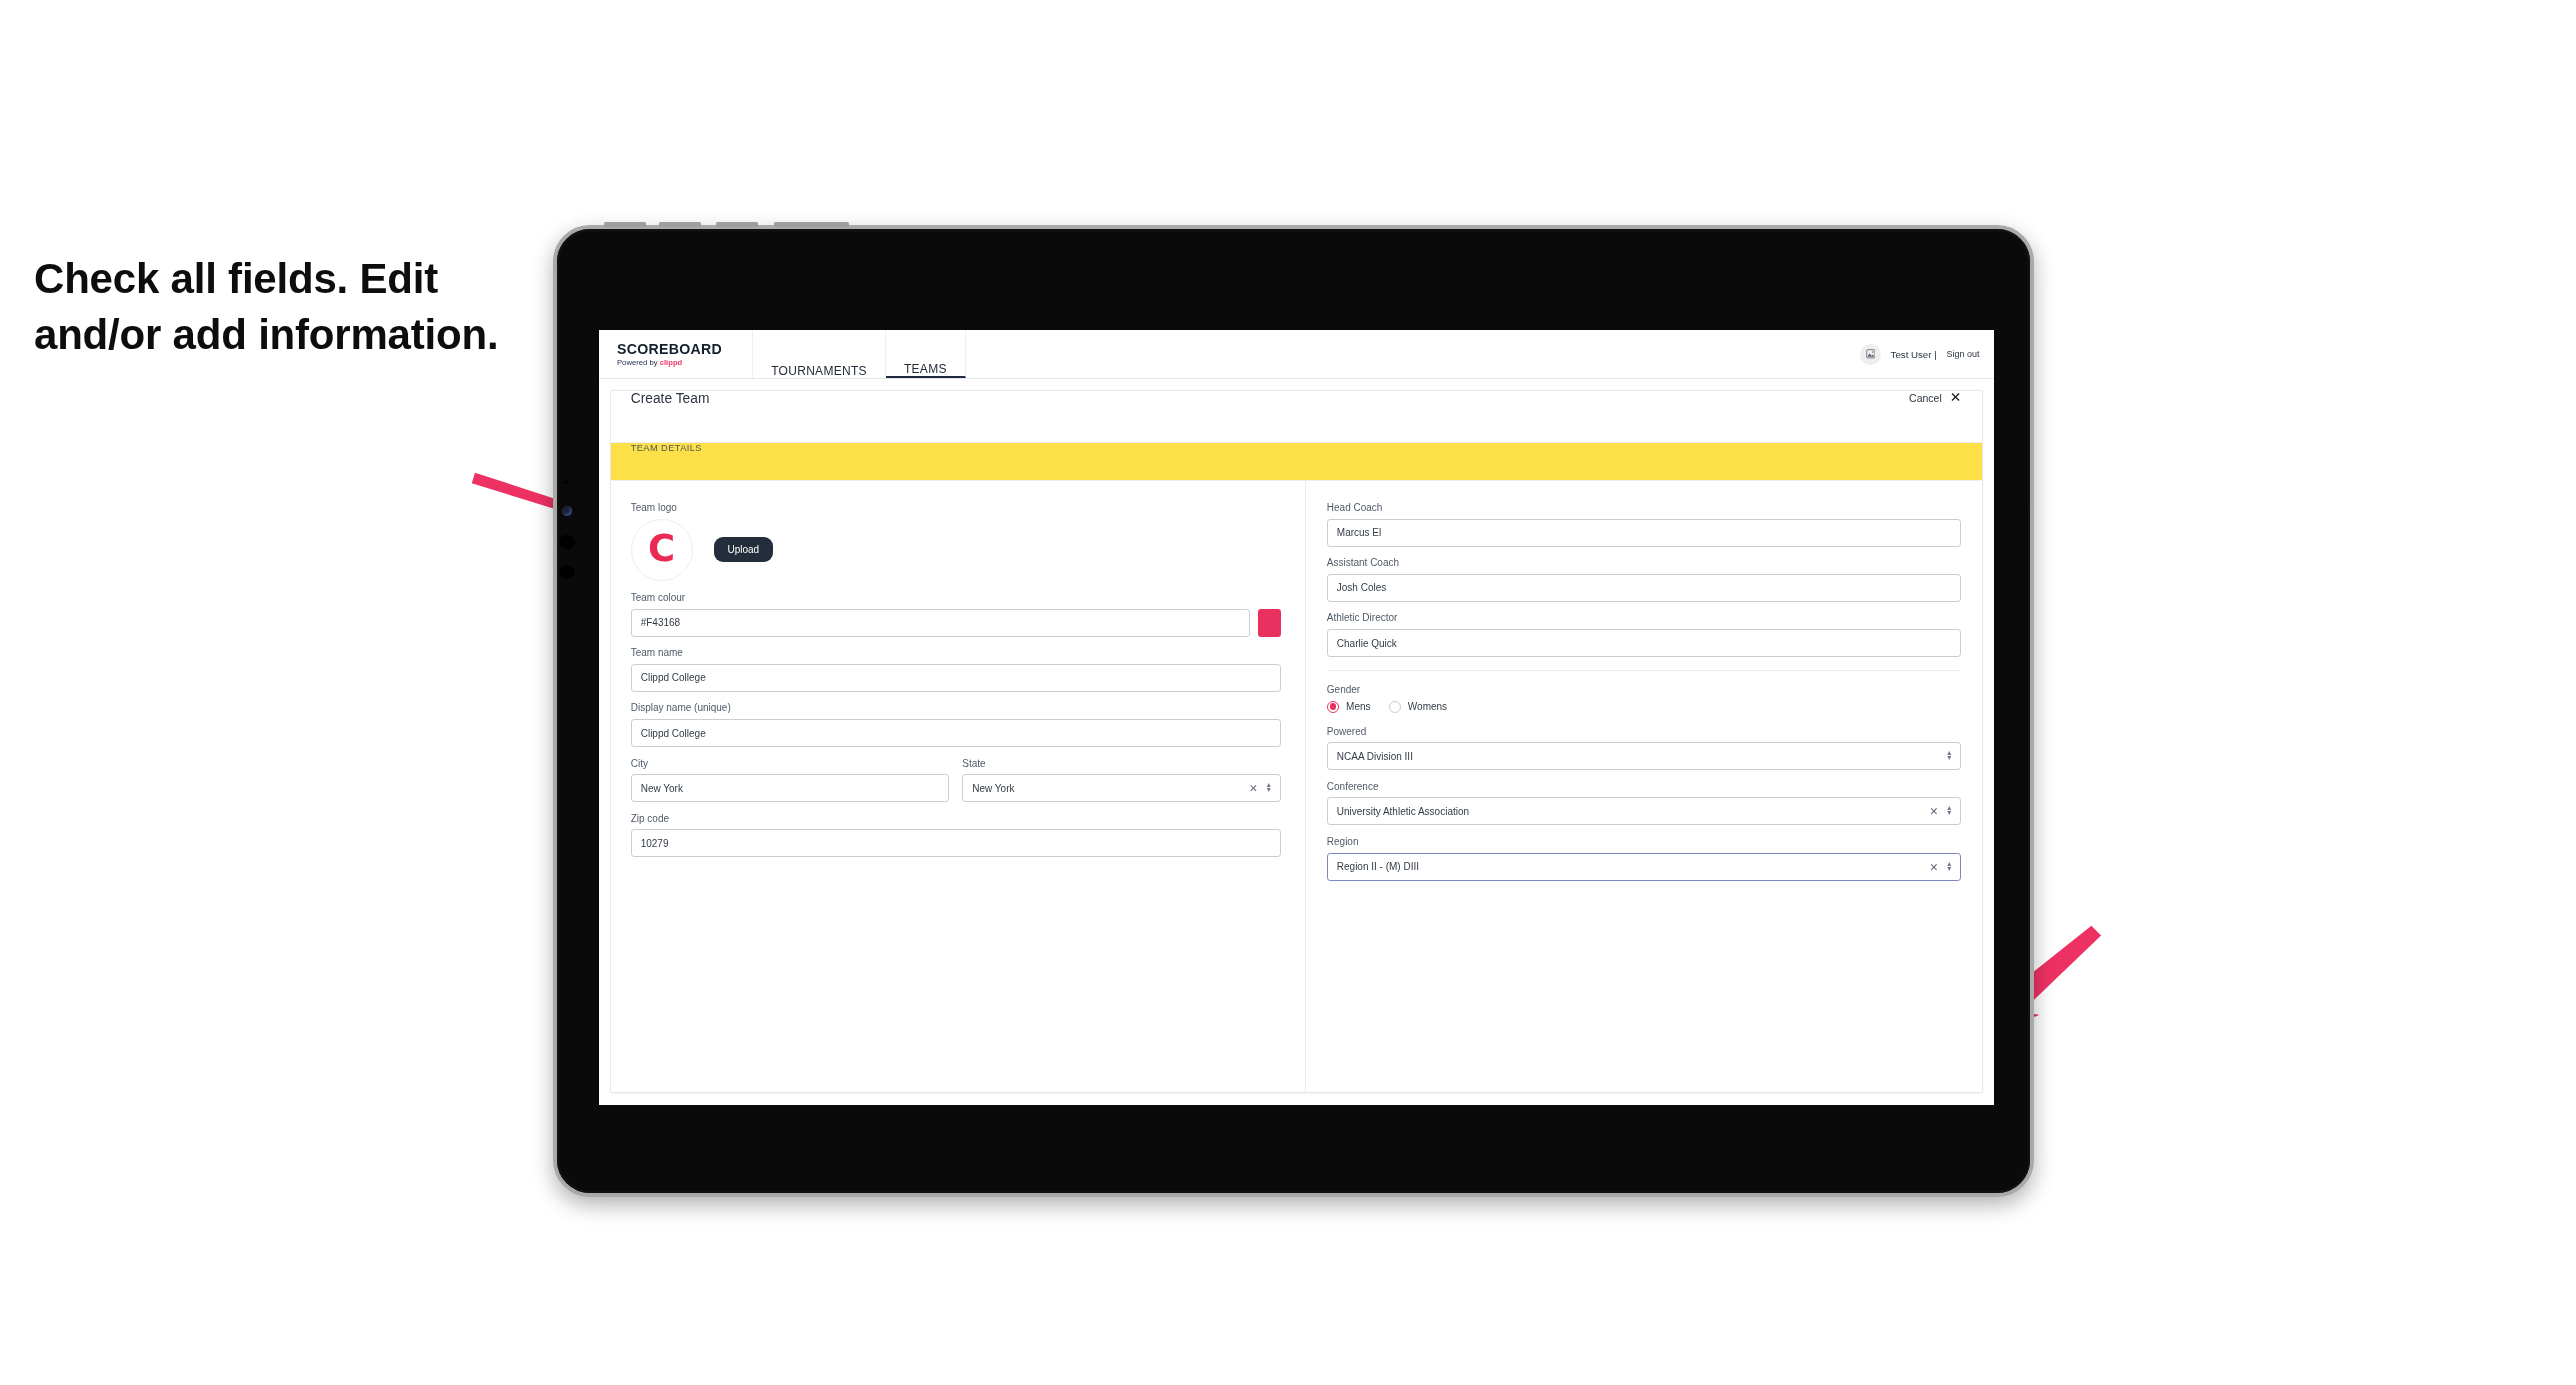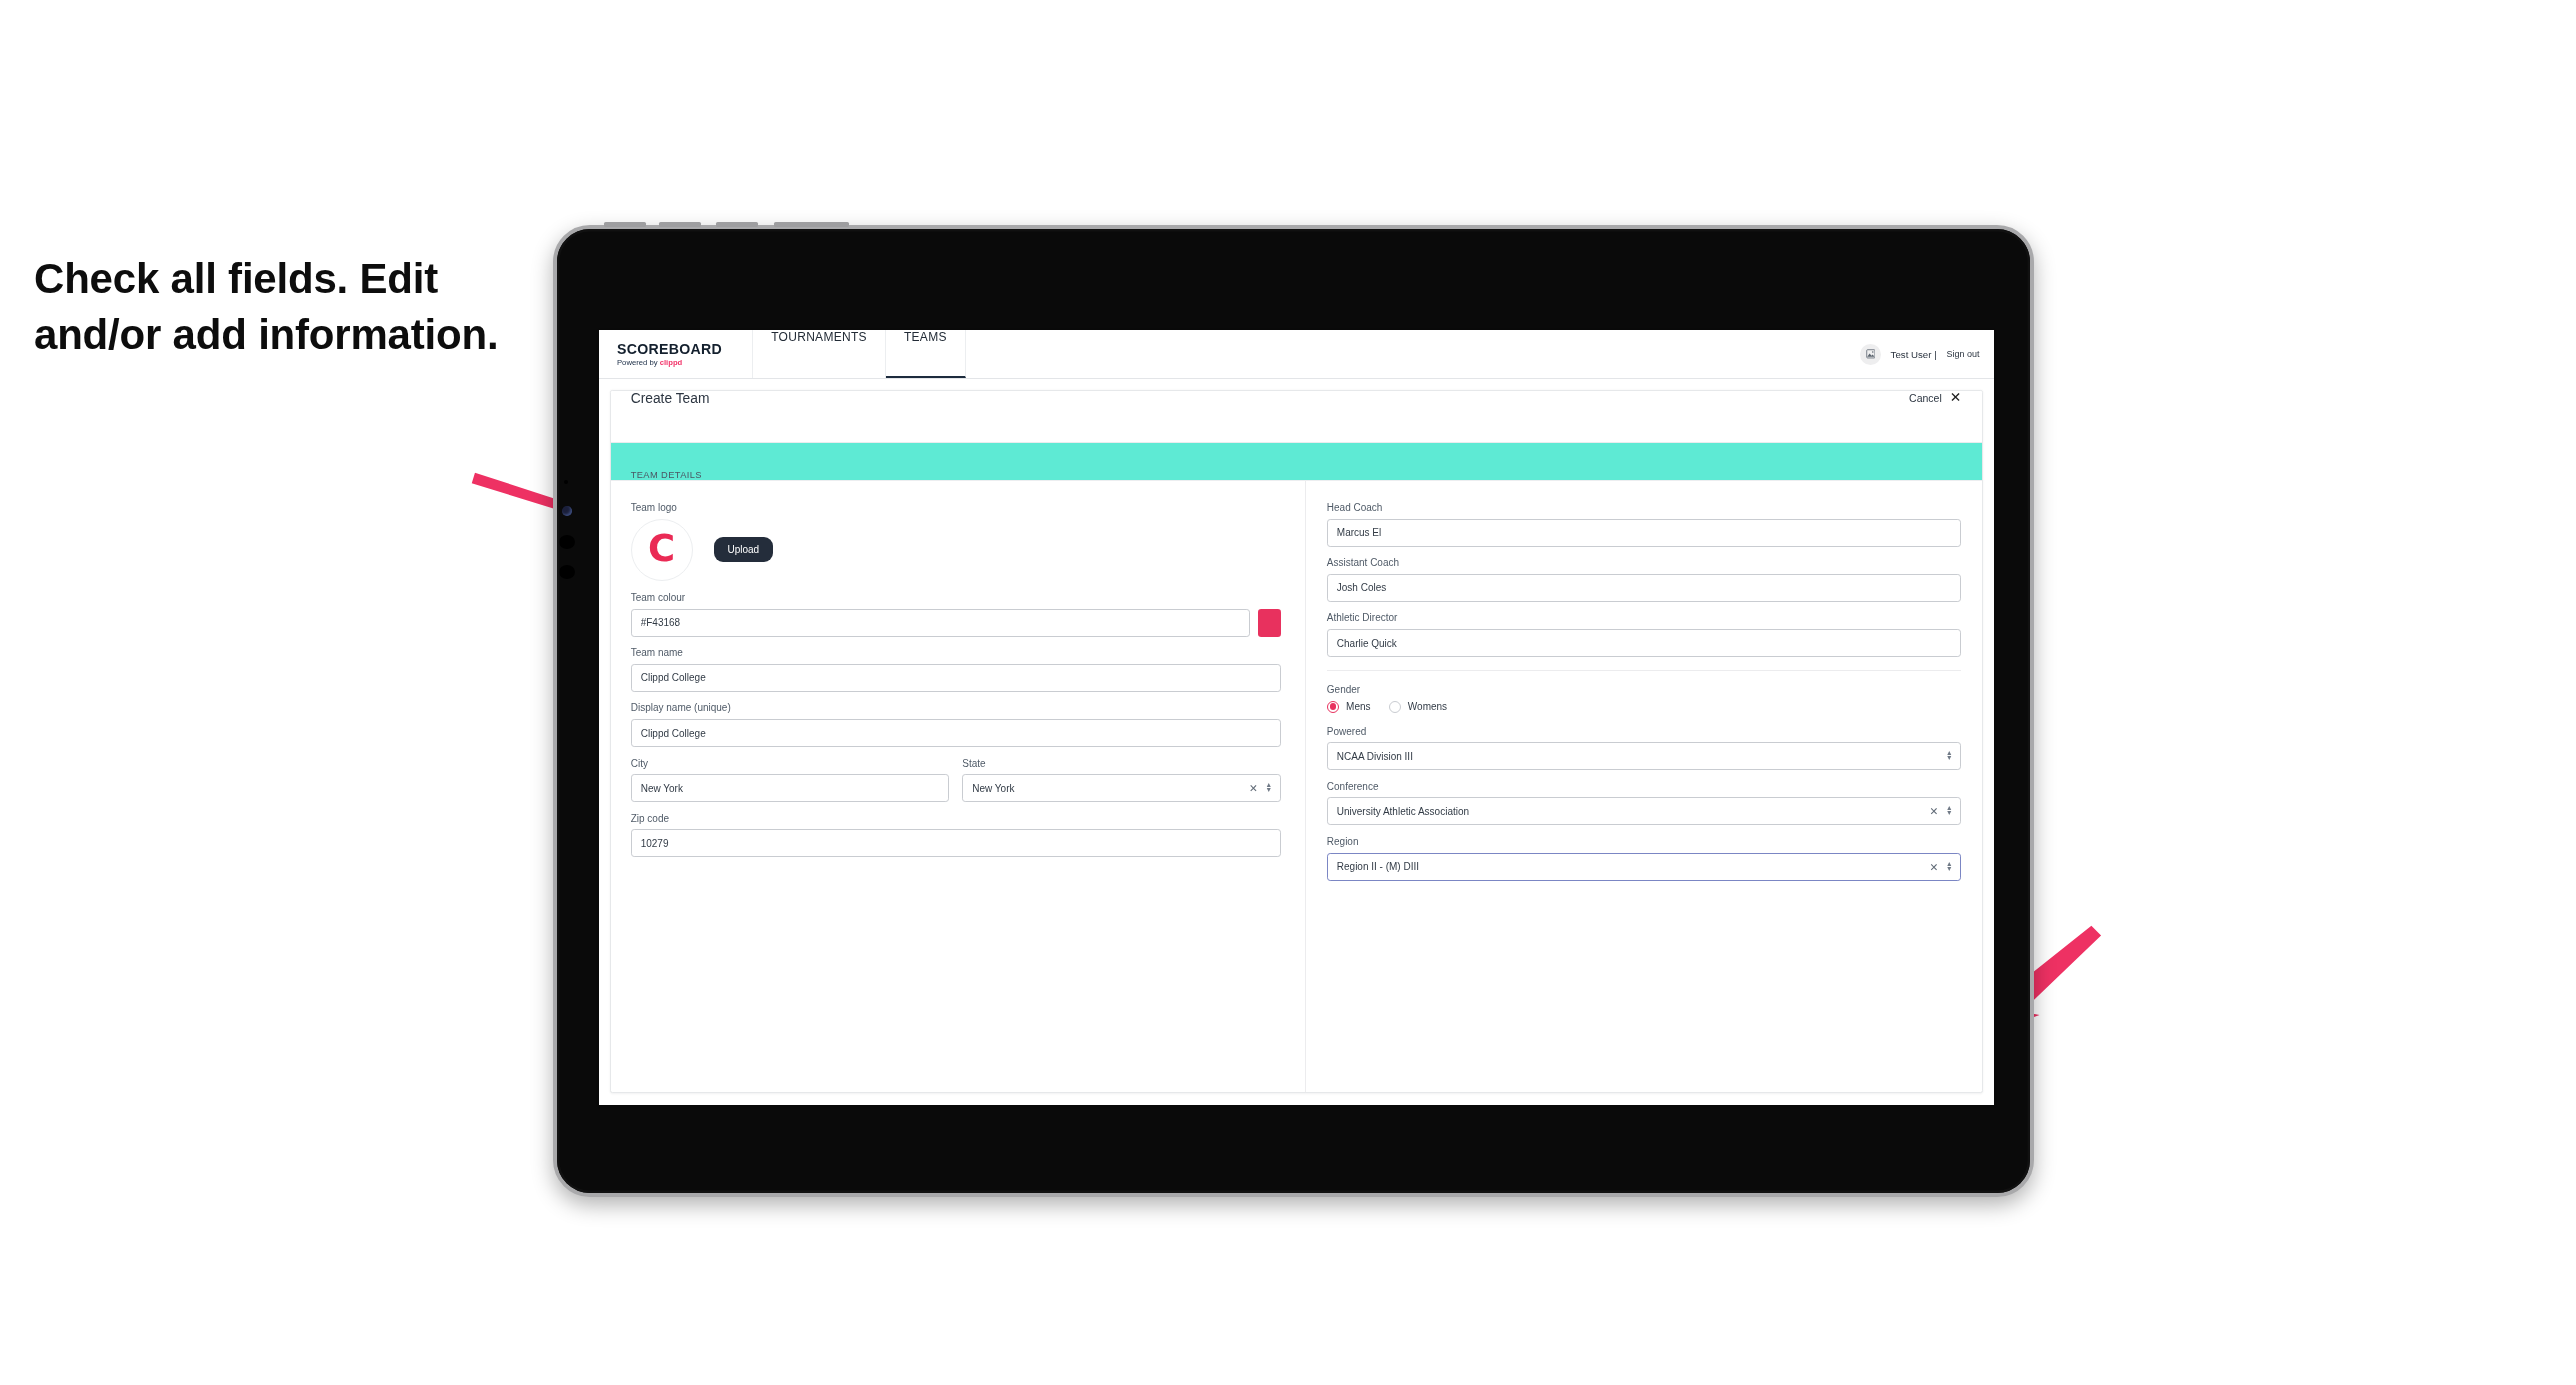--- a/index.html
+++ b/index.html
@@ -80,21 +80,21 @@
     font-family:"Liberation Sans", sans-serif;
     transform: scaleX(.92); transform-origin: left center;
   }
   .brand-sub {
     font-size: 8px; color:#20324a; margin-top: 3.2px; line-height:1;
     transform: scaleX(.96); transform-origin:left center;
   }
   .brand-sub .pink { color:#f2356a; font-weight:700; }
 
   .navtab {
-    display:flex; align-items:flex-start;
+    display:flex; align-items:flex-end;
     padding: 0 18px;
     font-size: 12px; color:#222b36; letter-spacing:0.3px;
     border-right: 0.8px solid #eceef0;
     cursor:pointer;
   }
   .navtab.active { border-bottom: 2.4px solid #1d2b3d; }
 
   .nav-right {
     margin-left:auto; display:flex; align-items:center; gap:9.7px;
     padding-right: 14.6px;
@@ -125,23 +125,23 @@
     gap:16px;
   }
   .card-title { font-size: 13.8px; color:#2c3541; }
   .card-cancel {
     margin-left:auto; display:flex; align-items:center; gap:8px;
     font-size: 10.5px; color:#2c3541; cursor:pointer;
   }
   .xglyph { font-size: 13.8px; line-height:1; color:#222; }
 
   .section-band {
-    height: 38px; background:#5eead4;
+    height: 38px; background:#fde047;
     border-bottom:0.8px solid #eceef0;
-    display:flex; align-items:flex-end; padding-left:19.4px;
+    display:flex; align-items:flex-start; padding-left:19.4px;
   }
   .section-band span {
     font-size: 9.3px; letter-spacing: 0.4px; color:#4b5663;
   }
 
   .cols { display:flex; height: 613px; }
   .col-left  { width: 694px; padding: 21px 24px 0 19.4px; }
   .col-right { width: 678px; padding: 21px 21px 0 21px; border-left:0.8px solid #ececee; }
 
   .field { margin-bottom: 10.5px; }

